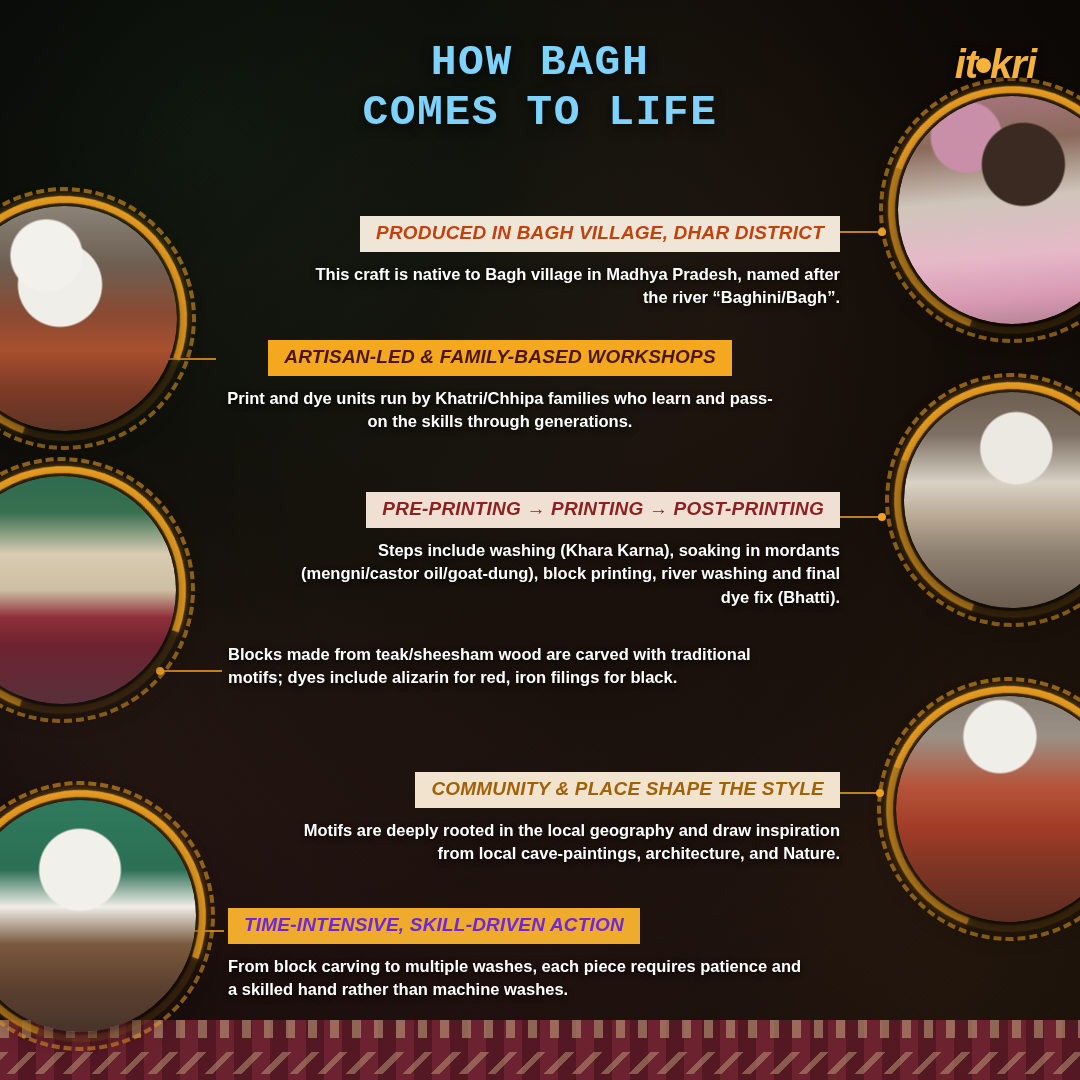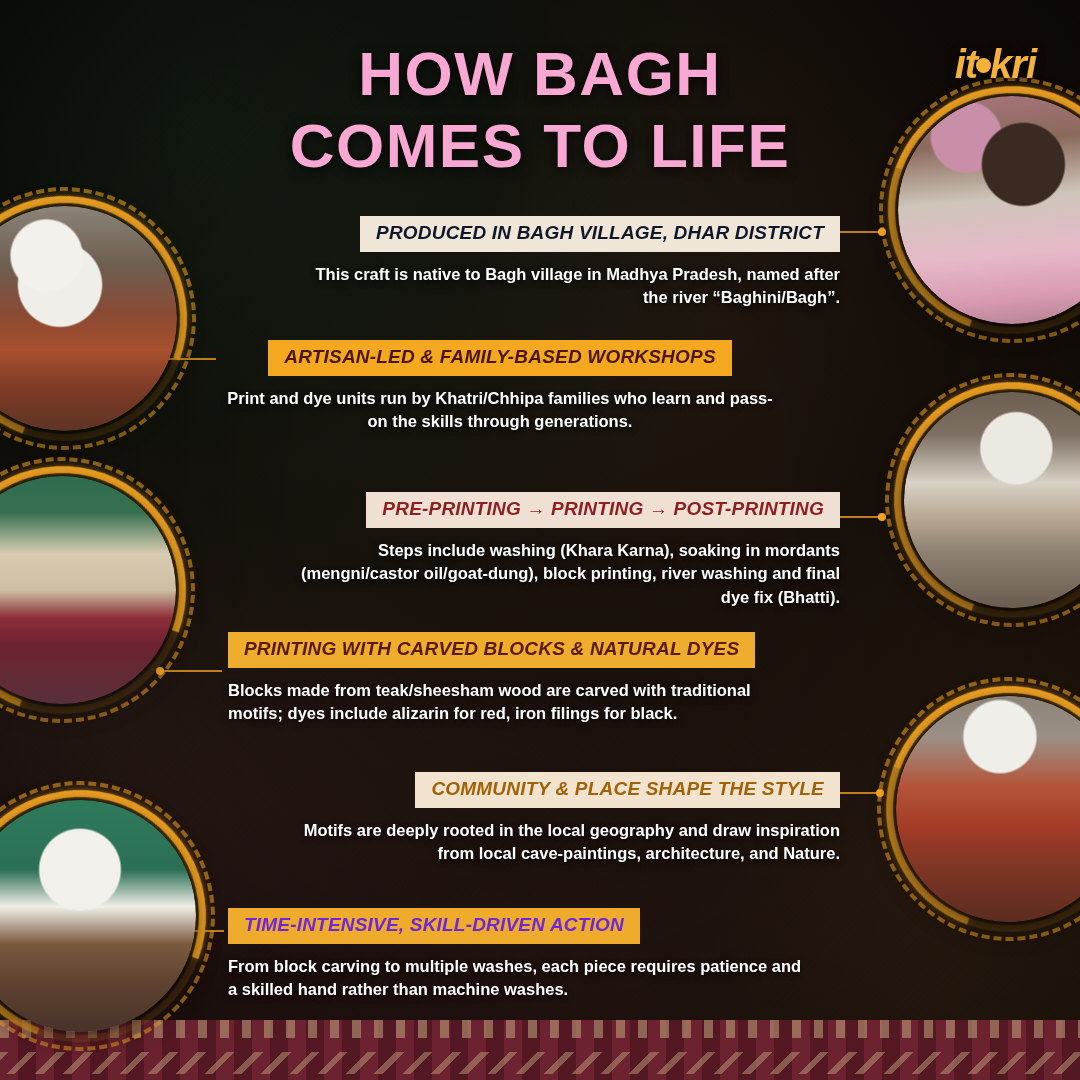--- a/index.html
+++ b/index.html
@@ -56,26 +56,27 @@
     background:
       repeating-linear-gradient(135deg, rgba(230,200,150,0.45) 0 6px, rgba(0,0,0,0) 6px 20px);
   }
 
   
   .header {
     position:absolute; top:38px; left:0; right:0;
     text-align:center; z-index:8;
   }
   .title {
-    color:#f9a8d4;
-    font-size:62px;
+    color:#7dd3fc;
+    font-size:43px;
     font-weight:bold;
     letter-spacing:1.5px;
     line-height:1.16;
     text-shadow:0 3px 12px rgba(0,0,0,0.7);
+    font-family:Liberation Mono, monospace;
   }
 
   
   .brand {
     position:absolute; top:42px; right:44px; z-index:10;
     color:#f4b23c; font-size:40px; font-weight:bold; letter-spacing:-1px;
     font-style:italic;
     text-shadow:0 2px 8px rgba(0,0,0,0.7);
   }
   .brand .dot {
@@ -130,21 +131,21 @@
   .chip {
     display:inline-block;
     padding:7px 16px 8px;
     font-size:19px;
     font-weight:bold;
     font-style:italic;
     letter-spacing:0.2px;
     line-height:1.1;
     white-space:nowrap;
   }
-  .chip.cream { background:#f0e6d8; color:#0f172a; }
+  .chip.cream { background:#f0e6d8; color:#c2410c; }
   .chip.gold  { background:#f3a81f; color:#4a1608; }
   .chip.rose  { background:#f0e0d4; color:#8d2020;margin-top:12px; }
   .chip.amber { background:#eead2c; color:#5a1a0a; }
   .chip.sand  { background:#f2e3cf; color:#a16207; }
   .chip.orange{ background:#efab2b; color:#6d28d9; }
 
   .body {
     color:#ffffff;
     font-size:16.5px;
     font-weight:bold;
@@ -234,21 +235,20 @@
   <div class="chip gold">ARTISAN-LED &amp; FAMILY-BASED WORKSHOPS</div>
   <div class="body">Print and dye units run by Khatri/Chhipa families who learn and pass-on the skills through generations.</div>
 </div>
 
 <div class="block ta-right" style="left:300px; top:480px; width:540px;">
   <div class="chip rose">PRE-PRINTING → PRINTING → POST-PRINTING</div>
   <div class="body">Steps include washing (Khara Karna), soaking in mordants (mengni/castor oil/goat-dung), block printing, river washing and final dye fix (Bhatti).</div>
 </div>
 
 <div class="block ta-left" style="left:228px; top:632px; width:580px;">
-  <div class="chip amber">PRINTING WITH CARVED BLOCKS &amp; NATURAL DYES</div>
   <div class="body">Blocks made from teak/sheesham wood are carved with traditional motifs; dyes include alizarin for red, iron filings for black.</div>
 </div>
 
 <div class="block ta-right" style="left:300px; top:772px; width:540px;">
   <div class="chip sand">COMMUNITY &amp; PLACE SHAPE THE STYLE</div>
   <div class="body">Motifs are deeply rooted in the local geography and draw inspiration from local cave-paintings, architecture, and Nature.</div>
 </div>
 
 <div class="block ta-left" style="left:228px; top:908px; width:580px;">
   <div class="chip orange">TIME-INTENSIVE, SKILL-DRIVEN ACTION</div>

